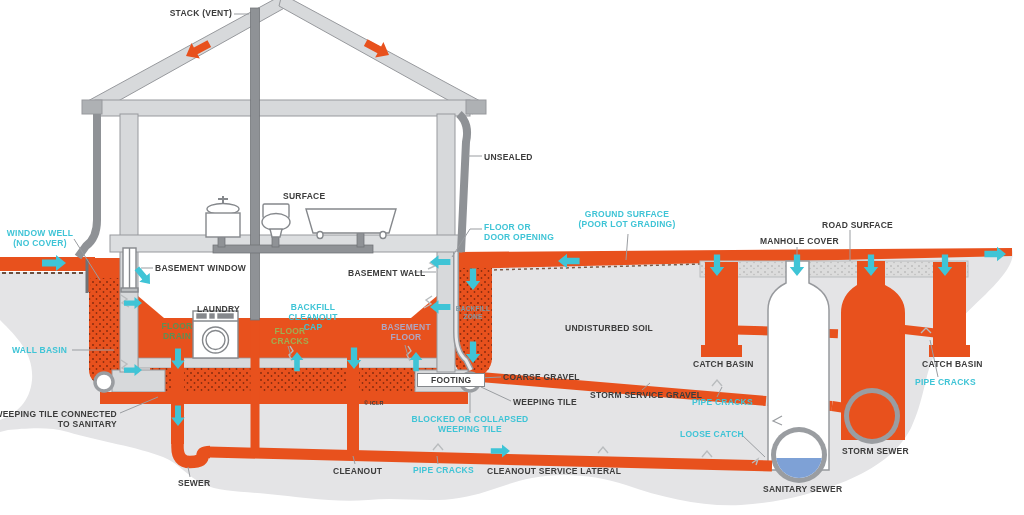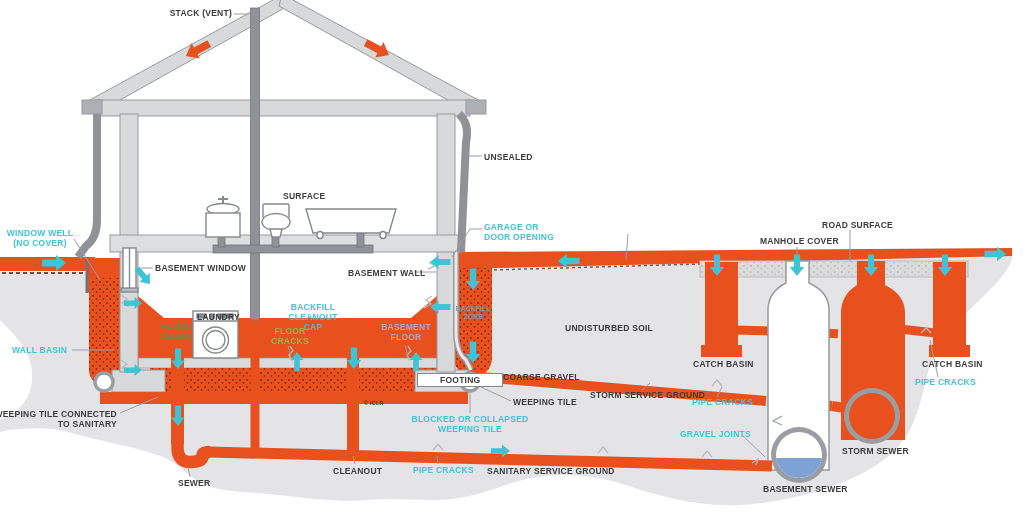--- a/index.html
+++ b/index.html
@@ -4,21 +4,21 @@
 <style>
   html,body{margin:0;padding:0;background:#fff;}
   #stage{position:relative;width:1024px;height:515px;background:#fff;overflow:hidden;
          font-family:"Liberation Sans",sans-serif;}
   #shapes{position:absolute;left:0;top:0;}
   .lbl{position:absolute;font:bold 8.5px/10px "Liberation Sans",sans-serif;
        letter-spacing:.25px;white-space:pre-line;color:#3c3c3c;}
   .cyan{color:#3fc4d6;}
   .ctr{text-align:center;}
   .rgt{text-align:right;}
-  .box{background:#fff;border:1.5px solid #85888c;padding:1px 22px;}
+  .box{background:#fff;border:1.5px solid #85888c;padding:1px 13px;}
   .tiny{font-size:5.5px;line-height:6px;letter-spacing:.2px;}
   .sm{font-size:6.5px;line-height:7.5px;}
 </style>
 </head>
 <body>
 
 <div id="stage">
 
 <svg id="shapes" width="1024" height="515" viewBox="0 0 1024 515">
   <defs>
@@ -236,25 +236,27 @@
     <use href="#arr" transform="translate(389,55) rotate(-62) scale(1.1)"></use>
   </g>
 </svg>
 
 <div class="lbl rgt" style="right:792px;top:8px">STACK (VENT)</div>
 <div class="lbl" style="left:484px;top:152px">UNSEALED</div>
 <div class="lbl" style="left:283px;top:191px">SURFACE</div>
 <div class="lbl cyan ctr" style="left:4px;top:228px;width:72px">WINDOW WELL
 (NO COVER)</div>
 <div class="lbl" style="left:155px;top:263px">BASEMENT WINDOW</div>
-<div class="lbl cyan" style="left:484px;top:222px">GARAGE OR
+<div class="lbl cyan" style="left:484px;top:222px">FLOOR OR
 DOOR OPENING</div>
+<div class="lbl cyan ctr" style="left:557px;top:209px;width:140px">GROUND SURFACE
+(POOR LOT GRADING)</div>
 <div class="lbl" style="left:760px;top:236px">MANHOLE COVER</div>
 <div class="lbl" style="left:822px;top:220px">ROAD SURFACE</div>
-<div class="lbl" style="left:197px;top:312px">LAUNDRY</div>
+<div class="lbl" style="left:197px;top:304px">LAUNDRY</div>
 <div class="lbl ctr" style="left:147px;top:321px;width:60px;color:#5E8F53">FLOOR
 DRAIN</div>
 <div class="lbl cyan" style="left:12px;top:345px">WALL BASIN</div>
 <div class="lbl ctr" style="left:258px;top:326px;width:64px;color:#9FAE52">FLOOR
 CRACKS</div>
 <div class="lbl cyan ctr" style="left:280px;top:302px;width:66px">BACKFILL
 CLEANOUT
 CAP</div>
 <div class="lbl ctr" style="left:374px;top:322px;width:64px;color:#AFA6C2">BASEMENT
 FLOOR</div>
@@ -263,26 +265,26 @@
 <div class="lbl" style="left:348px;top:268px">BASEMENT WALL</div>
 <div class="lbl" style="left:565px;top:323px">UNDISTURBED SOIL</div>
 <div class="lbl" style="left:693px;top:359px">CATCH BASIN</div>
 <div class="lbl" style="left:922px;top:359px">CATCH BASIN</div>
 <div class="lbl cyan" style="left:915px;top:377px">PIPE CRACKS</div>
 <div class="lbl rgt" style="right:907px;top:409px;width:130px">WEEPING TILE CONNECTED
 TO SANITARY</div>
 <div class="lbl" style="left:503px;top:372px">COARSE GRAVEL</div>
 <div class="lbl box" style="left:417px;top:373px">FOOTING</div>
 <div class="lbl" style="left:513px;top:397px">WEEPING TILE</div>
-<div class="lbl" style="left:590px;top:390px">STORM SERVICE GROUND</div>
+<div class="lbl" style="left:590px;top:390px">STORM SERVICE GRAVEL</div>
 <div class="lbl cyan" style="left:692px;top:397px">PIPE CRACKS</div>
 <div class="lbl cyan ctr" style="left:405px;top:414px;width:130px">BLOCKED OR COLLAPSED
 WEEPING TILE</div>
 <div class="lbl tiny" style="left:364px;top:400px">© ICLR</div>
-<div class="lbl cyan" style="left:680px;top:429px">GRAVEL JOINTS</div>
+<div class="lbl cyan" style="left:680px;top:429px">LOOSE CATCH</div>
 <div class="lbl" style="left:178px;top:478px">SEWER</div>
 <div class="lbl" style="left:333px;top:466px">CLEANOUT</div>
 <div class="lbl cyan" style="left:413px;top:465px">PIPE CRACKS</div>
-<div class="lbl" style="left:487px;top:466px">SANITARY SERVICE GROUND</div>
-<div class="lbl" style="left:763px;top:484px">BASEMENT SEWER</div>
+<div class="lbl" style="left:487px;top:466px">CLEANOUT SERVICE LATERAL</div>
+<div class="lbl" style="left:763px;top:484px">SANITARY SEWER</div>
 <div class="lbl" style="left:842px;top:446px">STORM SEWER</div>
 
 </div>
 
 </body></html>

